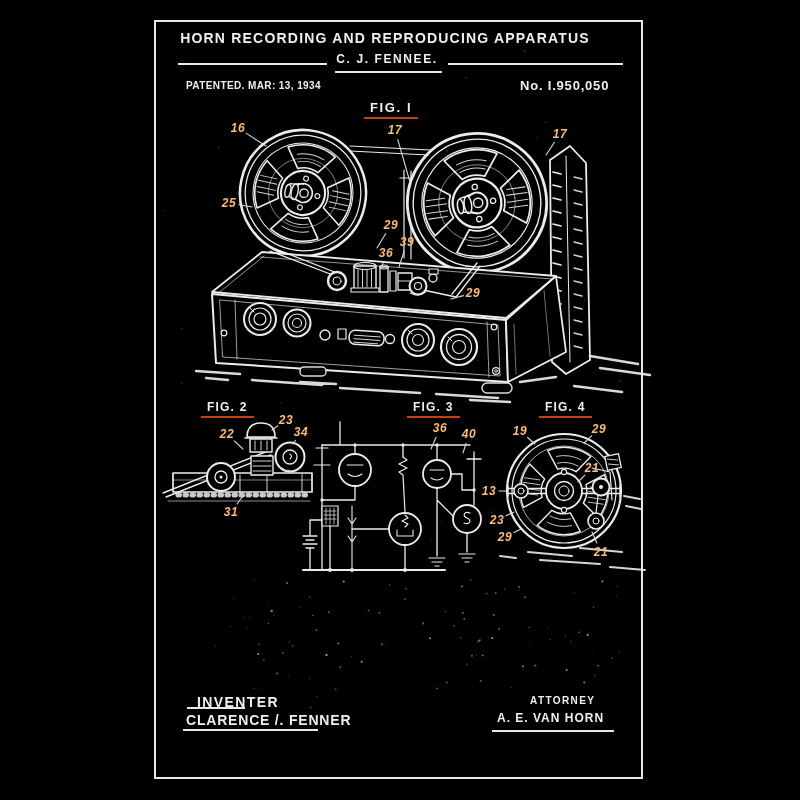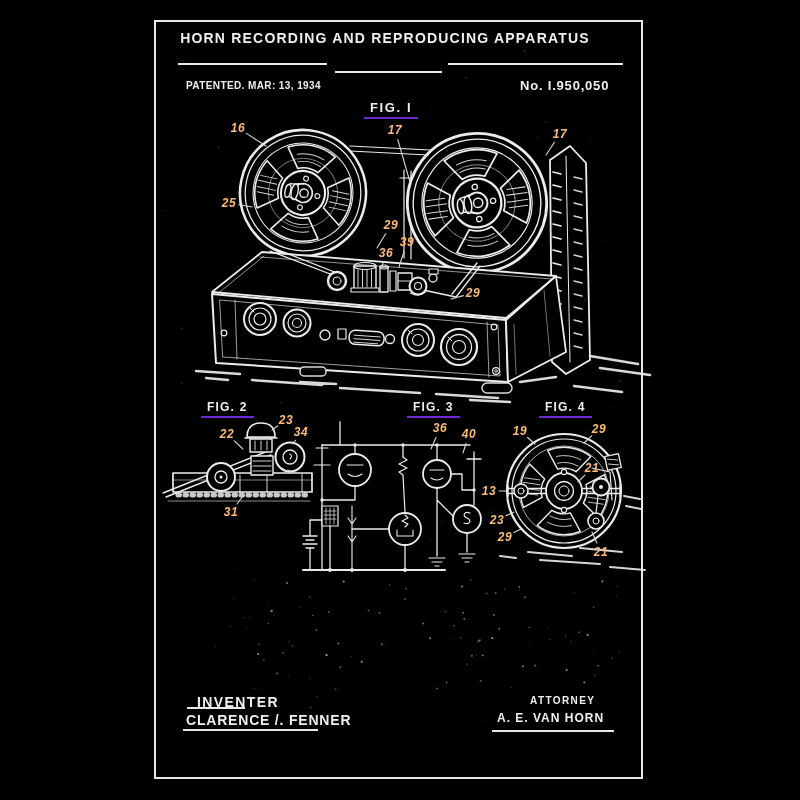--- a/index.html
+++ b/index.html
@@ -9,21 +9,21 @@
   .frame{position:absolute;left:154px;top:20px;width:489px;height:759px;
          border:2px solid #e8e8e8;box-sizing:border-box;}
   svg#art{position:absolute;left:0;top:0;}
   .t{position:absolute;font-weight:700;white-space:nowrap;}
   .title{left:155px;top:30px;width:460px;text-align:center;font-size:14px;letter-spacing:1.2px;}
   .author{left:157px;top:52px;width:460px;text-align:center;font-size:12px;letter-spacing:1.6px;}
   .patented{left:186px;top:80px;font-size:10px;letter-spacing:0.4px;}
   .patentno{left:520px;top:78px;font-size:13px;letter-spacing:0.8px;}
   .rule{position:absolute;background:#e8e8e8;height:2px;}
   .figlabel{position:absolute;font-weight:700;white-space:nowrap;
-            border-bottom:2px solid #6d28d9;padding:0 6px 2px;}
+            border-bottom:2px solid #c2410c;padding:0 6px 2px;}
   #fig1-label{left:364px;top:100px;font-size:13px;letter-spacing:1.6px;}
   #fig2-label{left:201px;top:400px;font-size:12px;letter-spacing:1.2px;}
   #fig3-label{left:360px;top:400px;font-size:12px;letter-spacing:1.2px;margin-left:47px;}
   #fig4-label{left:539px;top:400px;font-size:12px;letter-spacing:1.2px;}
   .co{position:absolute;transform:translate(-50%,-50%);
       font:italic 700 12px "Liberation Sans",sans-serif;color:#fdba74;letter-spacing:0.5px;}
   .inv-h{left:197px;top:694px;font-size:14px;letter-spacing:1.4px;}
   .inv-n{left:186px;top:712px;font-size:14px;letter-spacing:0.8px;}
   .att-h{left:519px;top:695px;font-size:10px;letter-spacing:1.4px;margin-left:11px;}
   .att-n{left:497px;top:711px;font-size:12px;letter-spacing:1px;}
@@ -419,20 +419,21 @@
           <circle cx="281.2" cy="402.9" r="0.67" opacity="0.21"></circle>
           <circle cx="545.4" cy="524.7" r="1.15" opacity="0.14"></circle>
           <circle cx="458.1" cy="347.1" r="0.45" opacity="0.11"></circle>
           <circle cx="181.6" cy="328.4" r="0.99" opacity="0.18"></circle>
           <circle cx="310.6" cy="707.6" r="1.03" opacity="0.19"></circle>
         </g>
     </g>
   </svg>
 
   <div class="t title">HORN RECORDING AND REPRODUCING APPARATUS</div>
+  <div class="t author">C. J. FENNEE.</div>
   <div class="rule" style="left:178px;top:63px;width:149px;"></div>
   <div class="rule" style="left:448px;top:63px;width:175px;"></div>
   <div class="rule" style="left:335px;top:71px;width:107px;"></div>
   <div class="t patented">PATENTED. MAR: 13, 1934</div>
   <div class="t patentno">No. I.950,050</div>
 
   <div id="fig1-label" class="figlabel">FIG. I</div>
   <div id="fig2-label" class="figlabel">FIG. 2</div>
   <div id="fig3-label" class="figlabel">FIG. 3</div>
   <div id="fig4-label" class="figlabel">FIG. 4</div>

